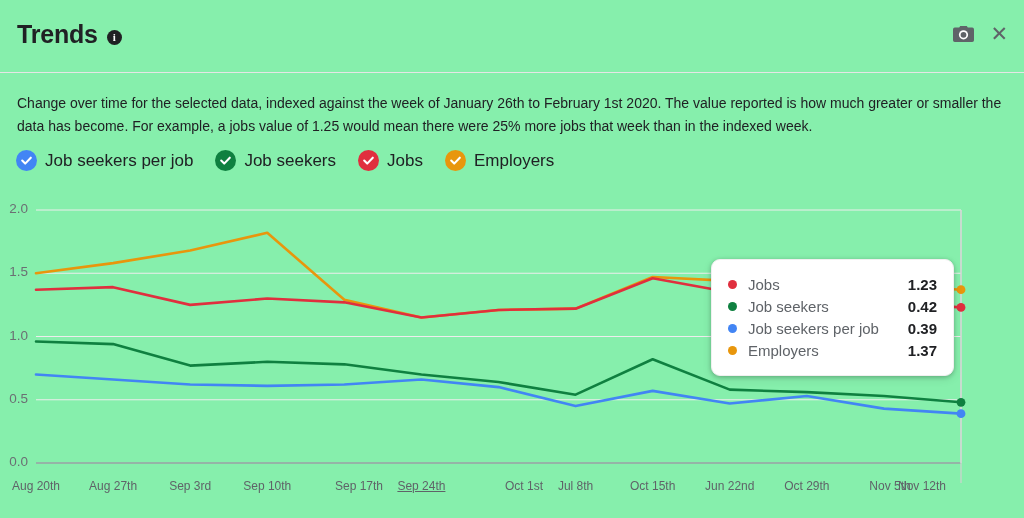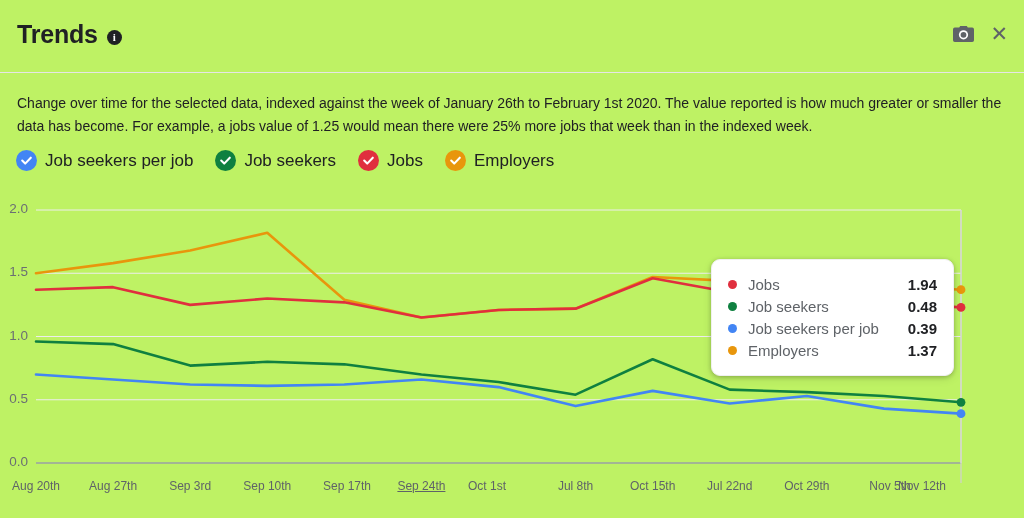--- a/index.html
+++ b/index.html
@@ -2,21 +2,21 @@
 <html><head>
 <meta charset="utf-8">
 <style>
   * { box-sizing: border-box; margin: 0; padding: 0; }
   html, body {
     width: 1024px; height: 518px;
     background: #ffffff;
     font-family: "Liberation Sans", sans-serif;
     overflow: hidden;
   }
-  #app { position: relative; width: 1024px; height: 518px; background: #bef264; }
+  #app { position: relative; width: 1024px; height: 518px; background: #86efac; }
 
   
   .header {
     position: absolute; left: 0; top: 0; width: 1024px; height: 73px;
     border-bottom: 1px solid #e6e6e6;
   }
   .title-wrap {
     position: absolute; left: 17px; top: 20px;
     display: flex; align-items: center; gap: 9px;
   }
@@ -172,42 +172,42 @@
         <div class="ytick" style="left: -12px; top: 194.75px;">0.5</div>
         <div class="ytick" style="left: -12px; top: 131.5px;">1.0</div>
         <div class="ytick" style="left: -12px; top: 68.25px;">1.5</div>
         <div class="ytick" style="left: -12px; top: 5px;">2.0</div>
       </div>
     <div id="xtick-layer">
         <div class="xtick" style="left: 36px; top: 283px;">Aug 20th</div>
         <div class="xtick" style="left: 113.083px; top: 283px;">Aug 27th</div>
         <div class="xtick" style="left: 190.167px; top: 283px;">Sep 3rd</div>
         <div class="xtick" style="left: 267.25px; top: 283px;">Sep 10th</div>
-        <div class="xtick" style="left: 347px; top: 283px;">Sep 17th</div>
+        <div class="xtick" style="left: 359px; top: 283px;">Sep 17th</div>
         <div class="xtick" style="left: 421.417px; top: 283px; text-decoration: underline;">Sep 24th</div>
-        <div class="xtick" style="left: 487px; top: 283px;">Oct 1st</div>
+        <div class="xtick" style="left: 524px; top: 283px;">Oct 1st</div>
         <div class="xtick" style="left: 575.583px; top: 283px;">Jul 8th</div>
         <div class="xtick" style="left: 652.667px; top: 283px;">Oct 15th</div>
-        <div class="xtick" style="left: 729.75px; top: 283px;">Jul 22nd</div>
+        <div class="xtick" style="left: 729.75px; top: 283px;">Jun 22nd</div>
         <div class="xtick" style="left: 806.833px; top: 283px;">Oct 29th</div>
         <div class="xtick" style="left: 890px; top: 283px;">Nov 5th</div>
         <div class="xtick" style="left: 922px; top: 283px;">Nov 12th</div>
       </div>
   </div>
 
   <div class="tooltip">
     <div class="tt-row">
       <span class="tt-dot" style="background:#e02f3e"></span>
       <span class="tt-name">Jobs</span>
-      <span class="tt-val">1.94</span>
+      <span class="tt-val">1.23</span>
     </div>
     <div class="tt-row">
       <span class="tt-dot" style="background:#0f8040"></span>
       <span class="tt-name">Job seekers</span>
-      <span class="tt-val">0.48</span>
+      <span class="tt-val">0.42</span>
     </div>
     <div class="tt-row">
       <span class="tt-dot" style="background:#4285f4"></span>
       <span class="tt-name">Job seekers per job</span>
       <span class="tt-val">0.39</span>
     </div>
     <div class="tt-row">
       <span class="tt-dot" style="background:#e8960c"></span>
       <span class="tt-name">Employers</span>
       <span class="tt-val">1.37</span>

